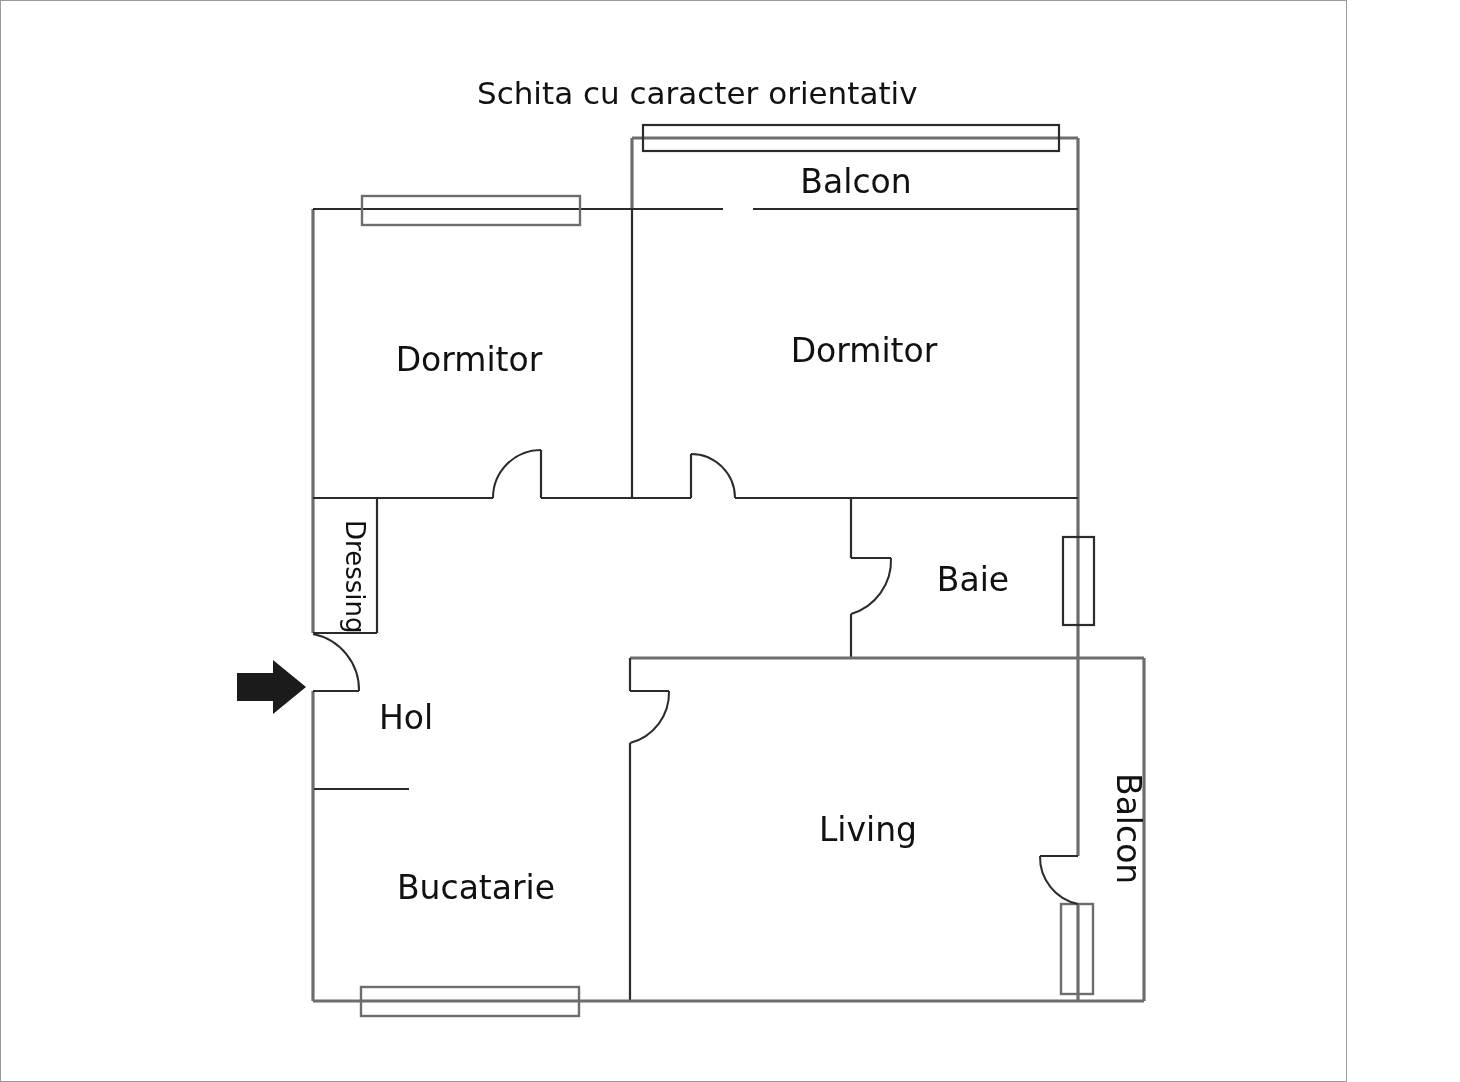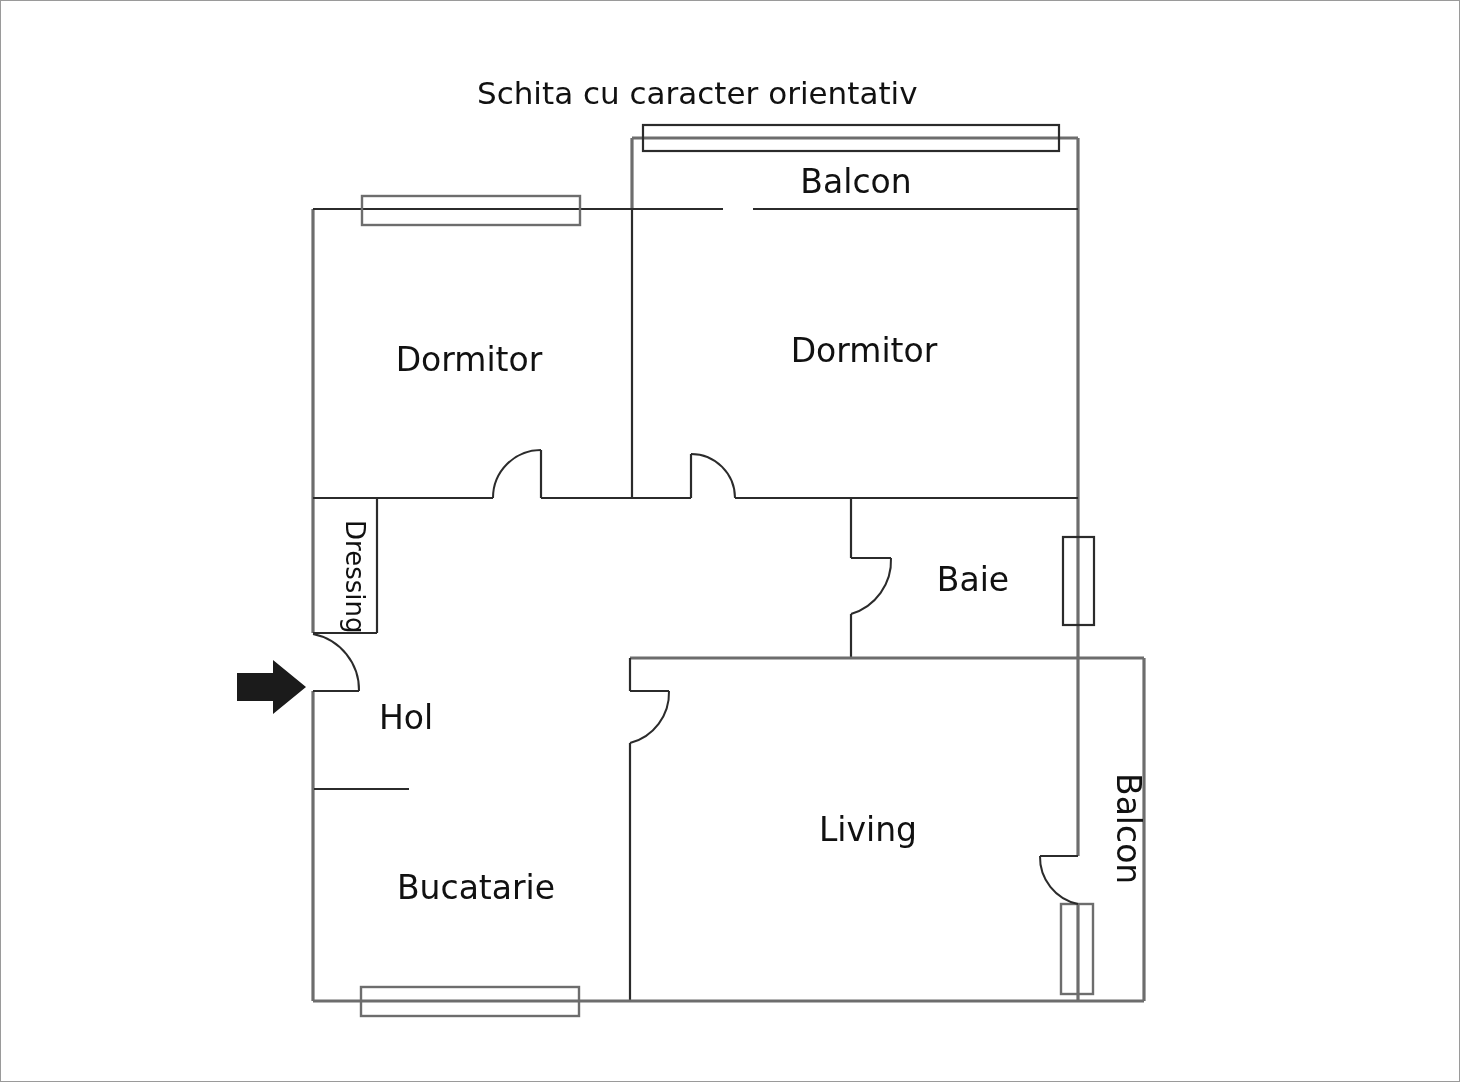--- a/index.html
+++ b/index.html
@@ -5,21 +5,21 @@
   html, body {
     margin: 0;
     padding: 0;
     background: #ffffff;
   }
   body {
     font-family: "DejaVu Sans", sans-serif;
   }
   #page {
     position: relative;
-    width: 1460px;
+    width: 1347px;
     height: 1082px;
     background: #ffffff;
     border: 1px solid #9a9a9a;
     box-sizing: border-box;
     overflow: hidden;
   }
   #plan-svg {
     position: absolute;
     left: 0;
     top: 0;

